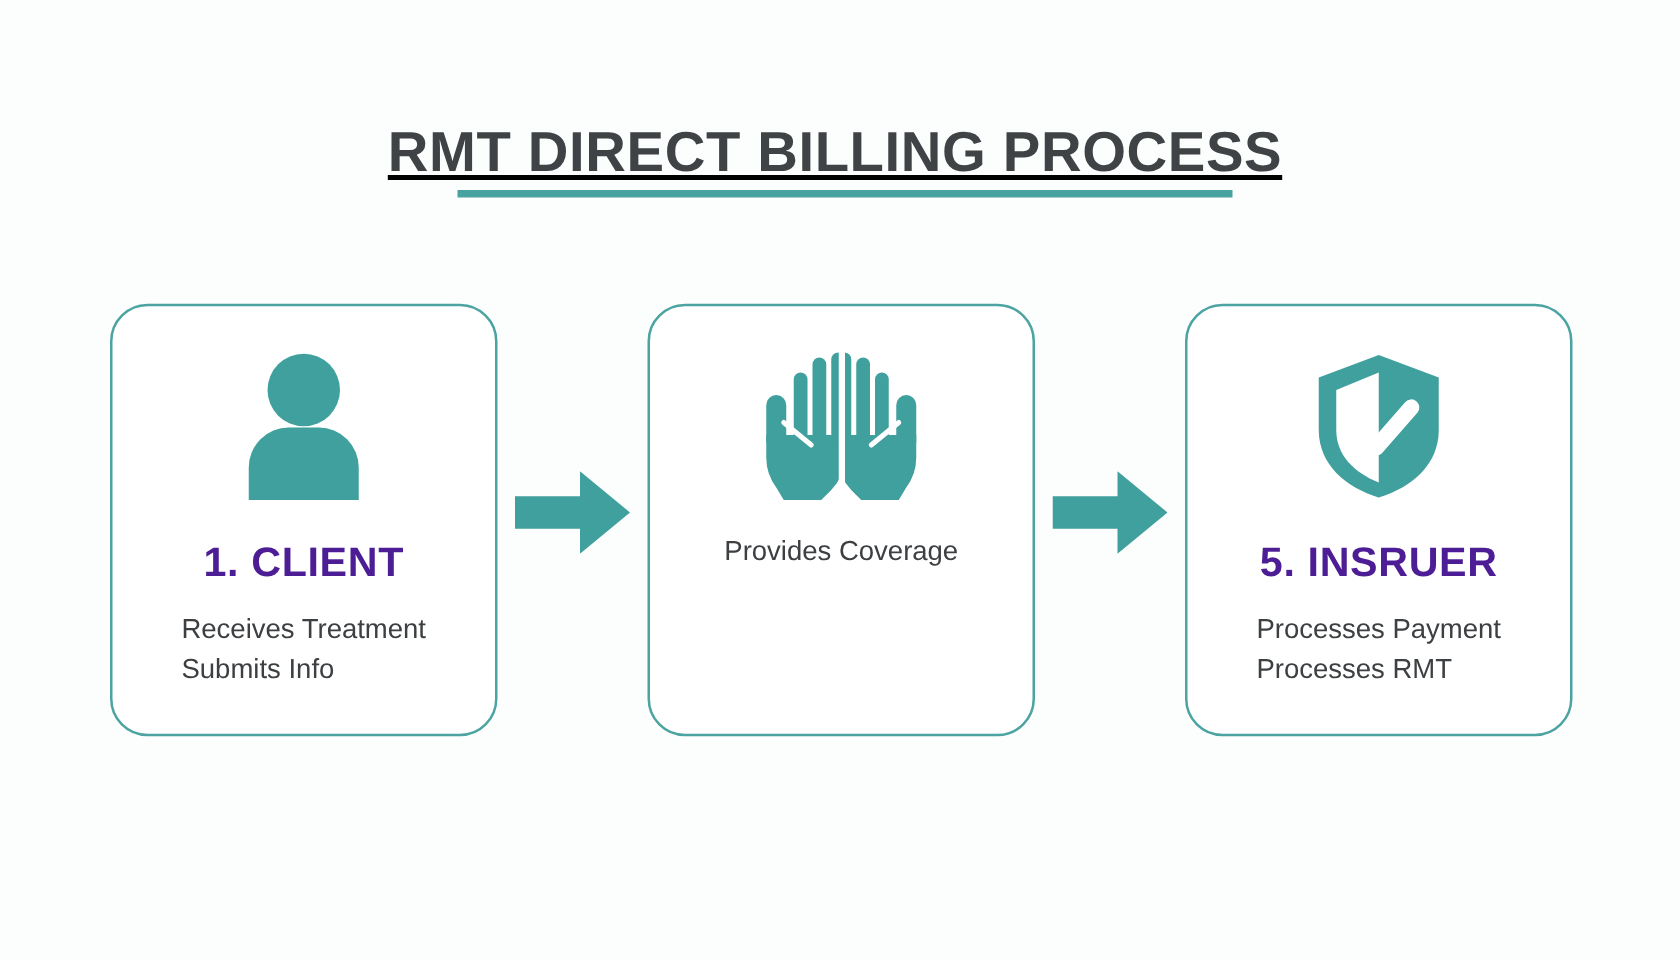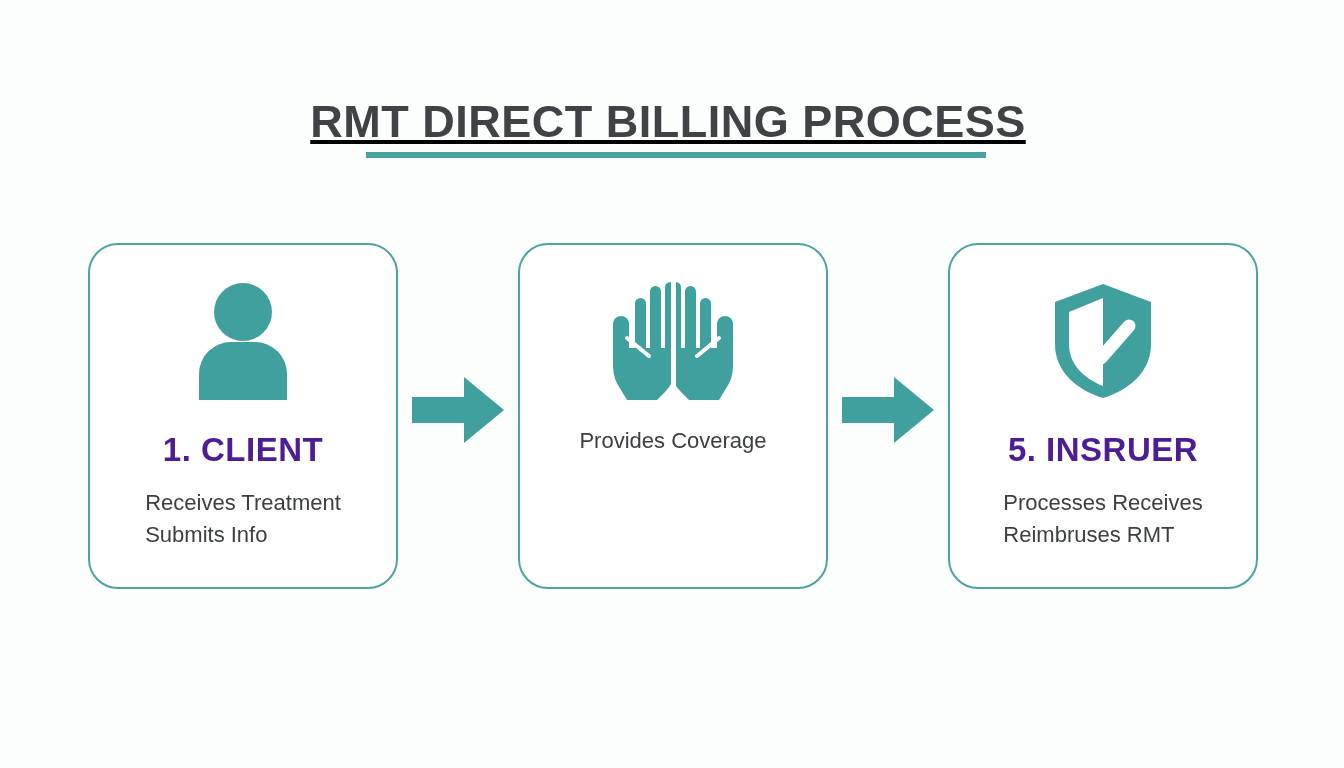--- a/index.html
+++ b/index.html
@@ -186,18 +186,18 @@
   <div class="step-card">
     <div class="card-icon">
       <svg width="104" height="118" viewBox="0 0 104 118" xmlns="http://www.w3.org/2000/svg">
         <path d="M52 2 L100 20 L100 62 C100 90 78 108 52 116 C26 108 4 90 4 62 L4 20 Z" fill="#3fa09d"></path>
         <path d="M52 16 L52 104 C32 96 18 82 18 62 L18 30 Z" fill="#ffffff"></path>
         <path d="M36 62 L50 76 L78 44" stroke="#ffffff" stroke-width="13" fill="none" stroke-linecap="round" stroke-linejoin="round"></path>
       </svg>
     </div>
     <div class="card-heading">5. INSRUER</div>
     <div class="card-desc">
-      <div>Processes Receives</div>
-      <div>Reimbruses RMT</div>
+      <div>Processes Payment</div>
+      <div>Processes RMT</div>
     </div>
   </div>
 
 </div>
 
 </body></html>

